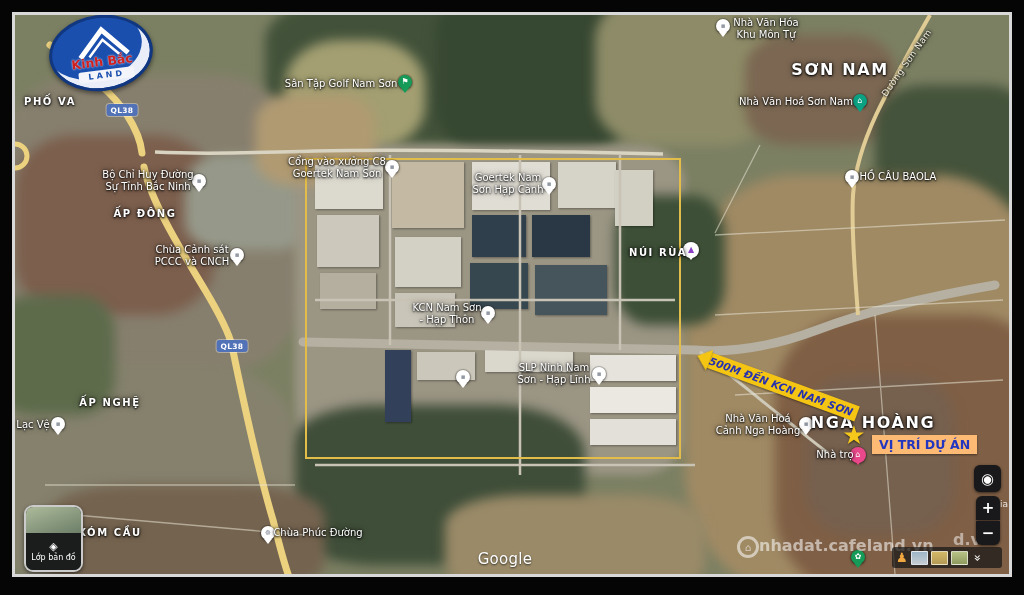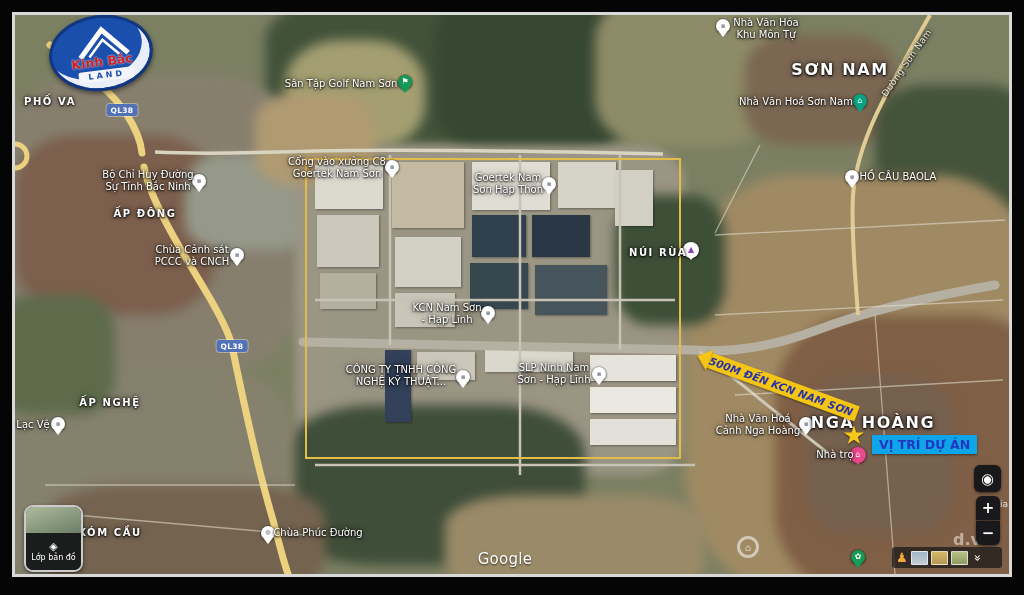--- a/index.html
+++ b/index.html
@@ -15,21 +15,21 @@
   
   .boundary{position:absolute;left:290px;top:143px;width:372px;height:297px;
             border:2px solid #e3bd49;z-index:3;}
   .arrow500{position:absolute;left:672px;top:329px;height:16px;display:flex;align-items:center;
             transform:rotate(20deg);transform-origin:0 50%;z-index:6;}
   .arrow500 .head{width:0;height:0;border:11px solid transparent;border-right:13px solid #f5c514;margin-right:-3px;
                   filter:drop-shadow(0 1px 1px rgba(0,0,0,.4));}
   .arrow500 .shaft{background:#f5c514;color:#2531ae;font-weight:800;font-style:italic;font-size:10.5px;
                    padding:2px 5px 2px 3px;white-space:nowrap;letter-spacing:.2px;
                    box-shadow:0 1px 2px rgba(0,0,0,.4);}
-  .site-box{position:absolute;left:857px;top:420px;background:#0ea5e9;color:#2336c0;
+  .site-box{position:absolute;left:857px;top:420px;background:#fdba74;color:#2336c0;
             font-size:12.5px;font-weight:800;padding:2px 7px;white-space:nowrap;z-index:6;
             box-shadow:0 1px 2px rgba(0,0,0,.45);}
   .star{position:absolute;left:839px;top:420px;transform:translate(-50%,-50%);color:#f6c81c;
         font-size:26px;text-shadow:0 1px 2px rgba(0,0,0,.6);z-index:6;line-height:1;}
   
   .ml{position:absolute;transform:translate(-50%,-50%);color:#fff;font-size:10px;line-height:1.2;
       text-align:center;white-space:nowrap;font-weight:500;z-index:5;
       text-shadow:0 1px 2px rgba(0,0,0,.95),0 0 3px rgba(0,0,0,.8),0 0 6px rgba(0,0,0,.5);}
   .ml span{display:block;}
   .place{font-weight:700;letter-spacing:1.6px;font-size:10px;}
@@ -217,45 +217,41 @@
       <div class="ml" style="left:322px;top:153px">
         <span>Cổng vào xưởng C8</span>
           <span>Goertek Nam Sơn</span>
         </div>
       <div class="pin" style="left:377px;top:152px">
           <span class="g">▪</span>
         </div>
 
       <div class="ml" style="left:493px;top:169px">
         <span>Goertek Nam</span>
-          <span>Sơn Hạp Thôn</span>
+          <span>Sơn Hạp Cảnh</span>
         </div>
       <div class="pin" style="left:534px;top:169px">
           <span class="g">▪</span>
         </div>
 
       <div class="ml place" style="left:643px;top:238px">
         <span>NÚI RÙA</span>
         </div>
       <div class="pin purple small" style="left:676px;top:235px">
           <span class="g">▲</span>
         </div>
 
       <div class="ml" style="left:432px;top:299px">
         <span>KCN Nam Sơn</span>
-          <span>- Hạp Lĩnh</span>
+          <span>- Hạp Thôn</span>
         </div>
       <div class="pin" style="left:473px;top:298px">
           <span class="g">▪</span>
         </div>
 
-      <div class="ml" style="left:386px;top:361px">
-        <span>CÔNG TY TNHH CÔNG</span>
-          <span>NGHỆ KỸ THUẬT...</span>
-        </div>
       <div class="pin" style="left:448px;top:362px">
           <span class="g">▪</span>
         </div>
 
       <div class="ml" style="left:539px;top:359px">
         <span>SLP Ninh Nam</span>
           <span>Sơn - Hạp Lĩnh</span>
         </div>
       <div class="pin" style="left:584px;top:359px">
           <span class="g">▪</span>
@@ -307,20 +303,21 @@
             <path d="M6 32 L30 6 L54 32" stroke="#ffffff" fill="none" stroke-width="5"></path>
             <path d="M15 32 L30 16 L45 32" stroke="#ffffff" fill="none" stroke-width="2.5"></path>
           </svg>
           <div class="logo-kb">Kinh Bắc</div>
           <div class="logo-band">LAND</div>
         </div>
       </div>
 
       <div class="google">Google</div>
       <div class="wm-icon">⌂</div>
+      <div class="wm wm-main">nhadat.cafeland.vn</div>
       <div class="wm wm-right">d.vn</div>
       <div class="wm wm-ia">ia</div>
 
       <div class="ctl ctl-loc">
           <span>◉</span>
         </div>
       <div class="ctl ctl-zi">+</div>
       <div class="ctl ctl-zo">−</div>
 
       <div class="imgbar">

